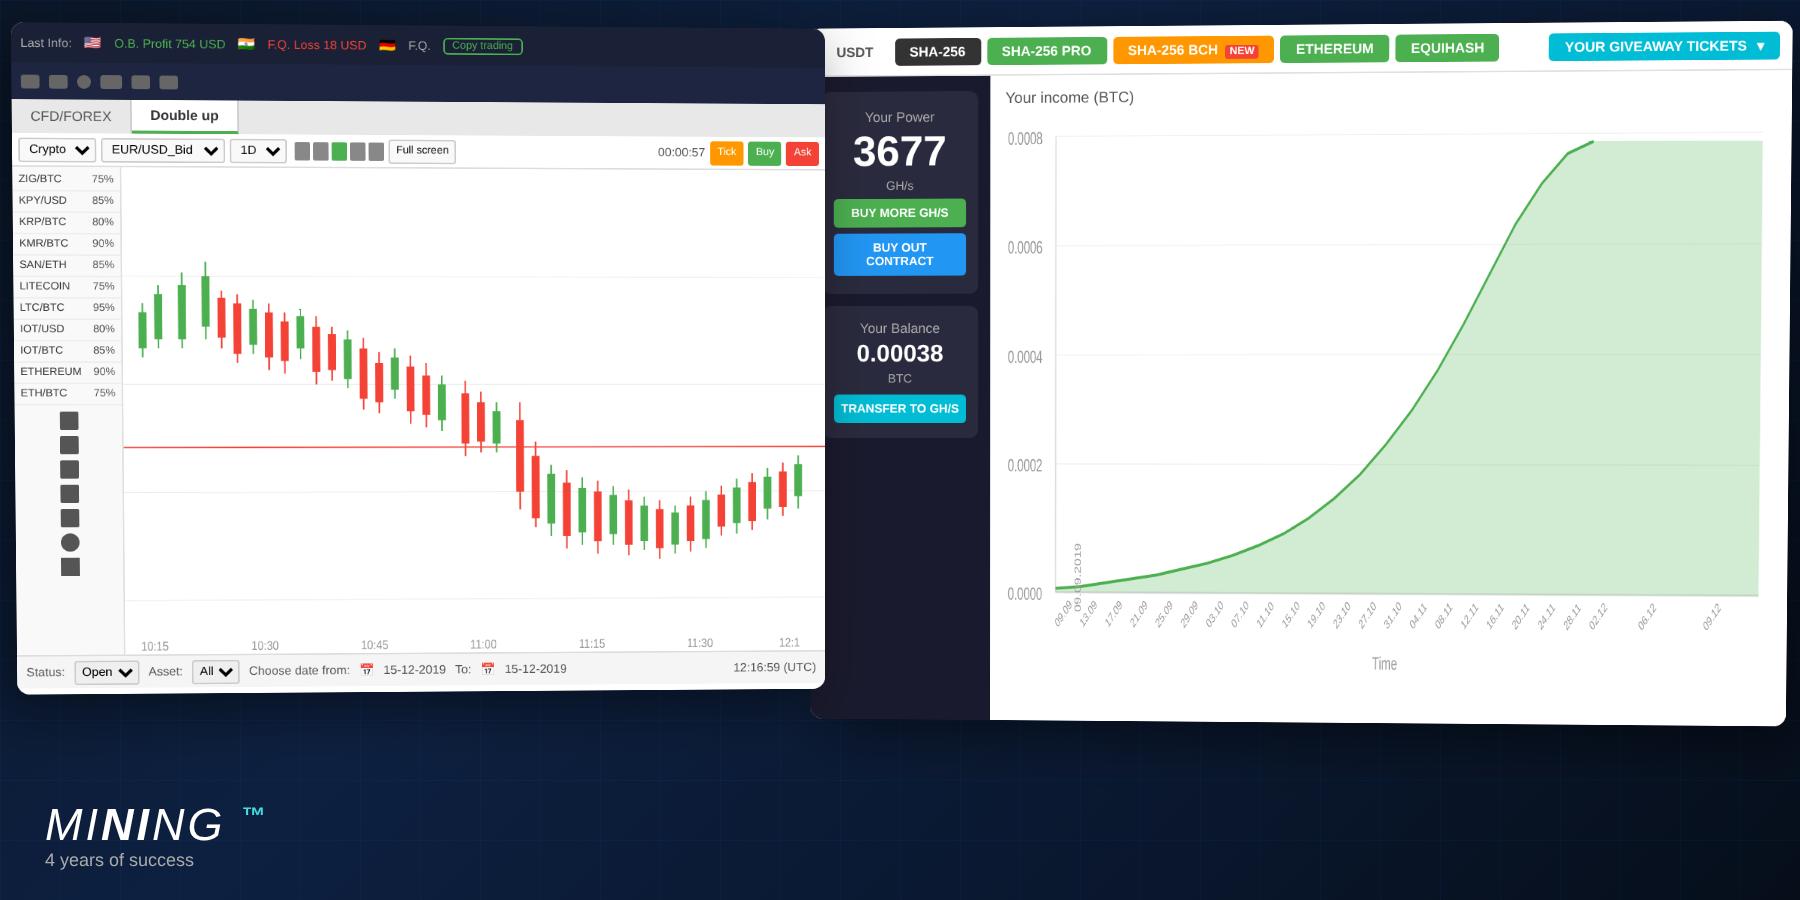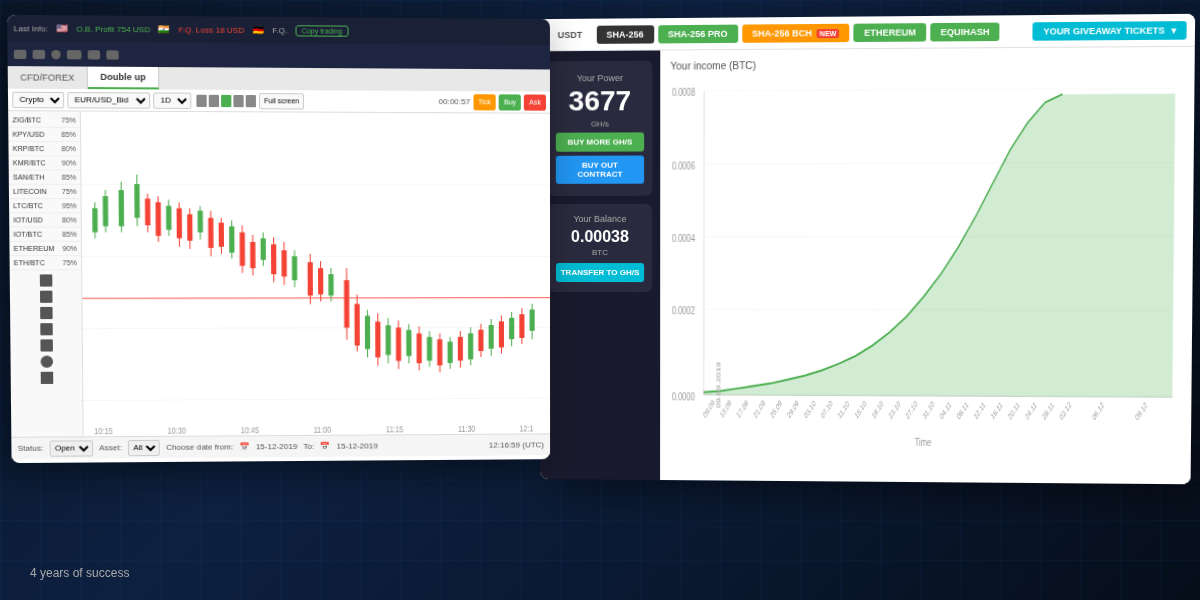--- a/index.html
+++ b/index.html
@@ -719,15 +719,19 @@
             <text x="300" y="278" font-size="9" fill="#999" text-anchor="middle">Time</text>
           </svg>
         </div>
       </div>
     </div>
   </div>
 </div>
 
 <div class="bottom-logo">
   <div class="logo-text">
+    <div class="logo-mining">
+      <span style="font-weight:300;">Mi</span><span style="font-weight:900;">NI</span><span style="font-weight:300;">NG</span>
+      <span style="font-size:16px;vertical-align:super;color:#4dd;">™</span>
+    </div>
     <div class="logo-tagline">4 years of success</div>
   </div>
 </div>
 
 </body></html>

